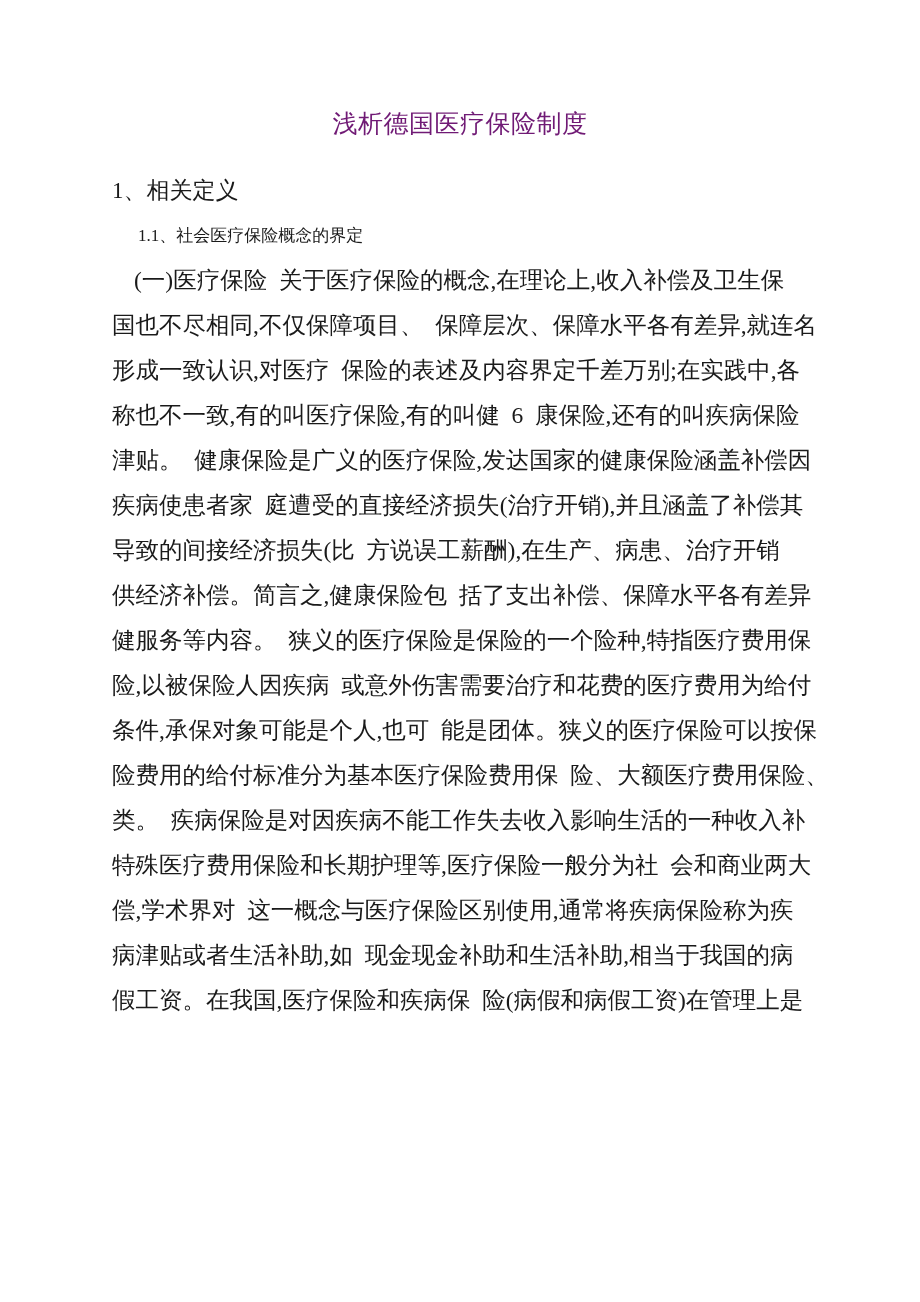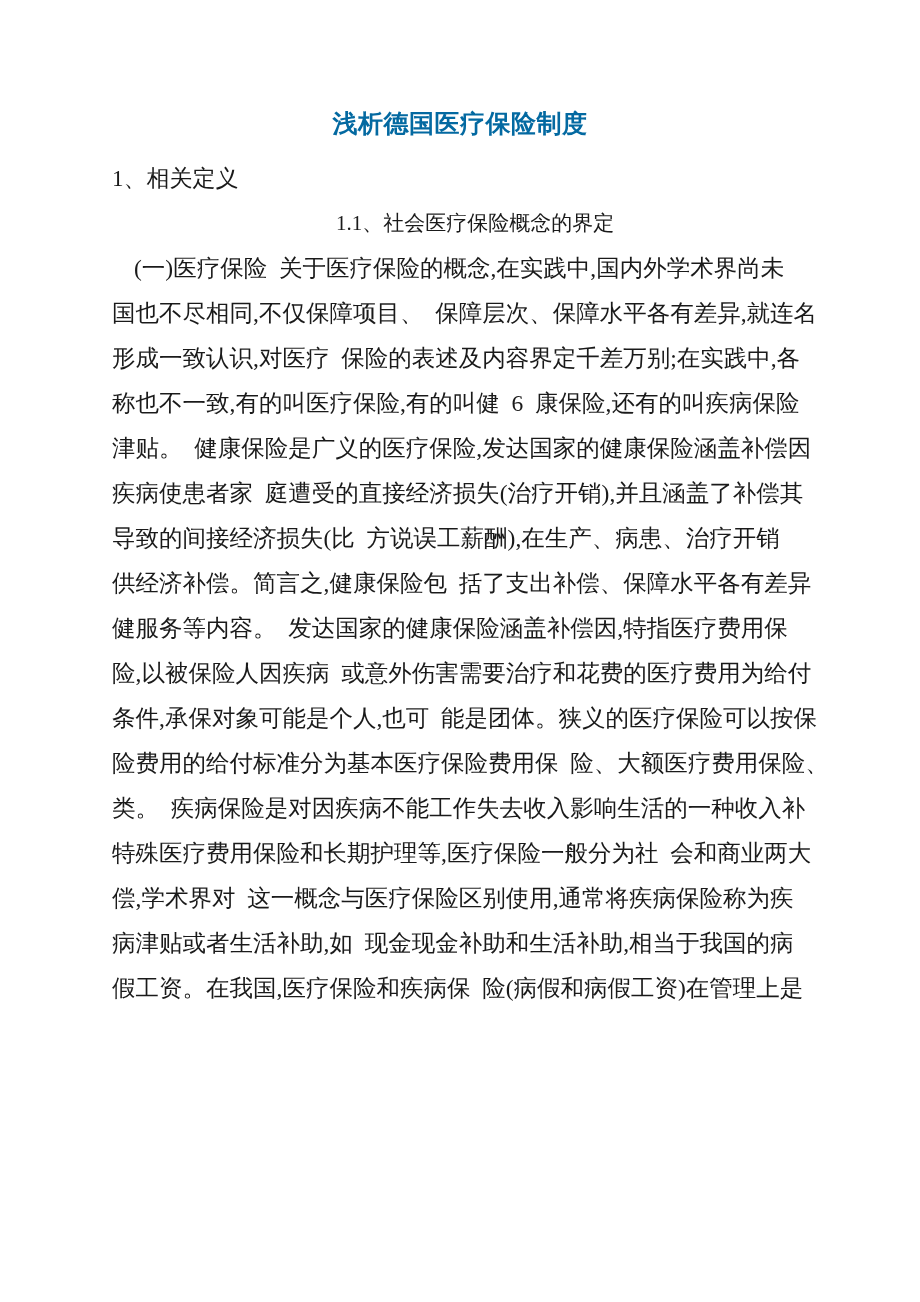--- a/index.html
+++ b/index.html
@@ -17,74 +17,73 @@
     font-family: "Liberation Serif", "DejaVu Serif", serif;
     color: #1a1a1a;
   }
   .doc-title {
     position: absolute;
     top: 106px;
     left: 0;
     width: 920px;
     text-align: center;
     font-family: "Liberation Sans", "DejaVu Sans", sans-serif;
-    font-weight: bold;
+    font-weight: normal;
     font-size: 25px;
     line-height: 34px;
     letter-spacing: 0.5px;
-    color: #0369a1;
+    color: #701a75;
   }
   .body-block {
     position: absolute;
-    top: 156px;
+    top: 168px;
     left: 112px;
     width: 700px;
   }
   .line {
     font-size: 23.5px;
     line-height: 45px;
     height: 45px;
     white-space: pre;
     color: #1a1a1a;
     letter-spacing: 0px;
   }
   .heading-1 {
     font-size: 23px;
   }
   .heading-2 {
-    font-size: 21px;
+    font-size: 17px;
     padding-left: 26px;
-    text-align: center;
   }
   .first-indent {
     padding-left: 22px;
   }
 </style>
 </head>
 <body>
 
 <div class="page">
 
   <div class="doc-title">浅析德国医疗保险制度</div>
 
   <div class="body-block">
 
     <div class="line heading-1">1、相关定义</div>
 
     <div class="line heading-2">1.1、社会医疗保险概念的界定</div>
 
-    <div class="line first-indent">(一)医疗保险  关于医疗保险的概念,在实践中,国内外学术界尚未</div>
+    <div class="line first-indent">(一)医疗保险  关于医疗保险的概念,在理论上,收入补偿及卫生保</div>
     <div class="line">国也不尽相同,不仅保障项目、  保障层次、保障水平各有差异,就连名</div>
     <div class="line">形成一致认识,对医疗  保险的表述及内容界定千差万别;在实践中,各</div>
     <div class="line">称也不一致,有的叫医疗保险,有的叫健  6  康保险,还有的叫疾病保险</div>
     <div class="line">津贴。  健康保险是广义的医疗保险,发达国家的健康保险涵盖补偿因</div>
     <div class="line">疾病使患者家  庭遭受的直接经济损失(治疗开销),并且涵盖了补偿其</div>
     <div class="line">导致的间接经济损失(比  方说误工薪酬),在生产、病患、治疗开销</div>
     <div class="line">供经济补偿。简言之,健康保险包  括了支出补偿、保障水平各有差异</div>
-    <div class="line">健服务等内容。  发达国家的健康保险涵盖补偿因,特指医疗费用保</div>
+    <div class="line">健服务等内容。  狭义的医疗保险是保险的一个险种,特指医疗费用保</div>
     <div class="line">险,以被保险人因疾病  或意外伤害需要治疗和花费的医疗费用为给付</div>
     <div class="line">条件,承保对象可能是个人,也可  能是团体。狭义的医疗保险可以按保</div>
     <div class="line">险费用的给付标准分为基本医疗保险费用保  险、大额医疗费用保险、</div>
     <div class="line">类。  疾病保险是对因疾病不能工作失去收入影响生活的一种收入补</div>
     <div class="line">特殊医疗费用保险和长期护理等,医疗保险一般分为社  会和商业两大</div>
     <div class="line">偿,学术界对  这一概念与医疗保险区别使用,通常将疾病保险称为疾</div>
     <div class="line">病津贴或者生活补助,如  现金现金补助和生活补助,相当于我国的病</div>
     <div class="line">假工资。在我国,医疗保险和疾病保  险(病假和病假工资)在管理上是</div>
 
   </div>

